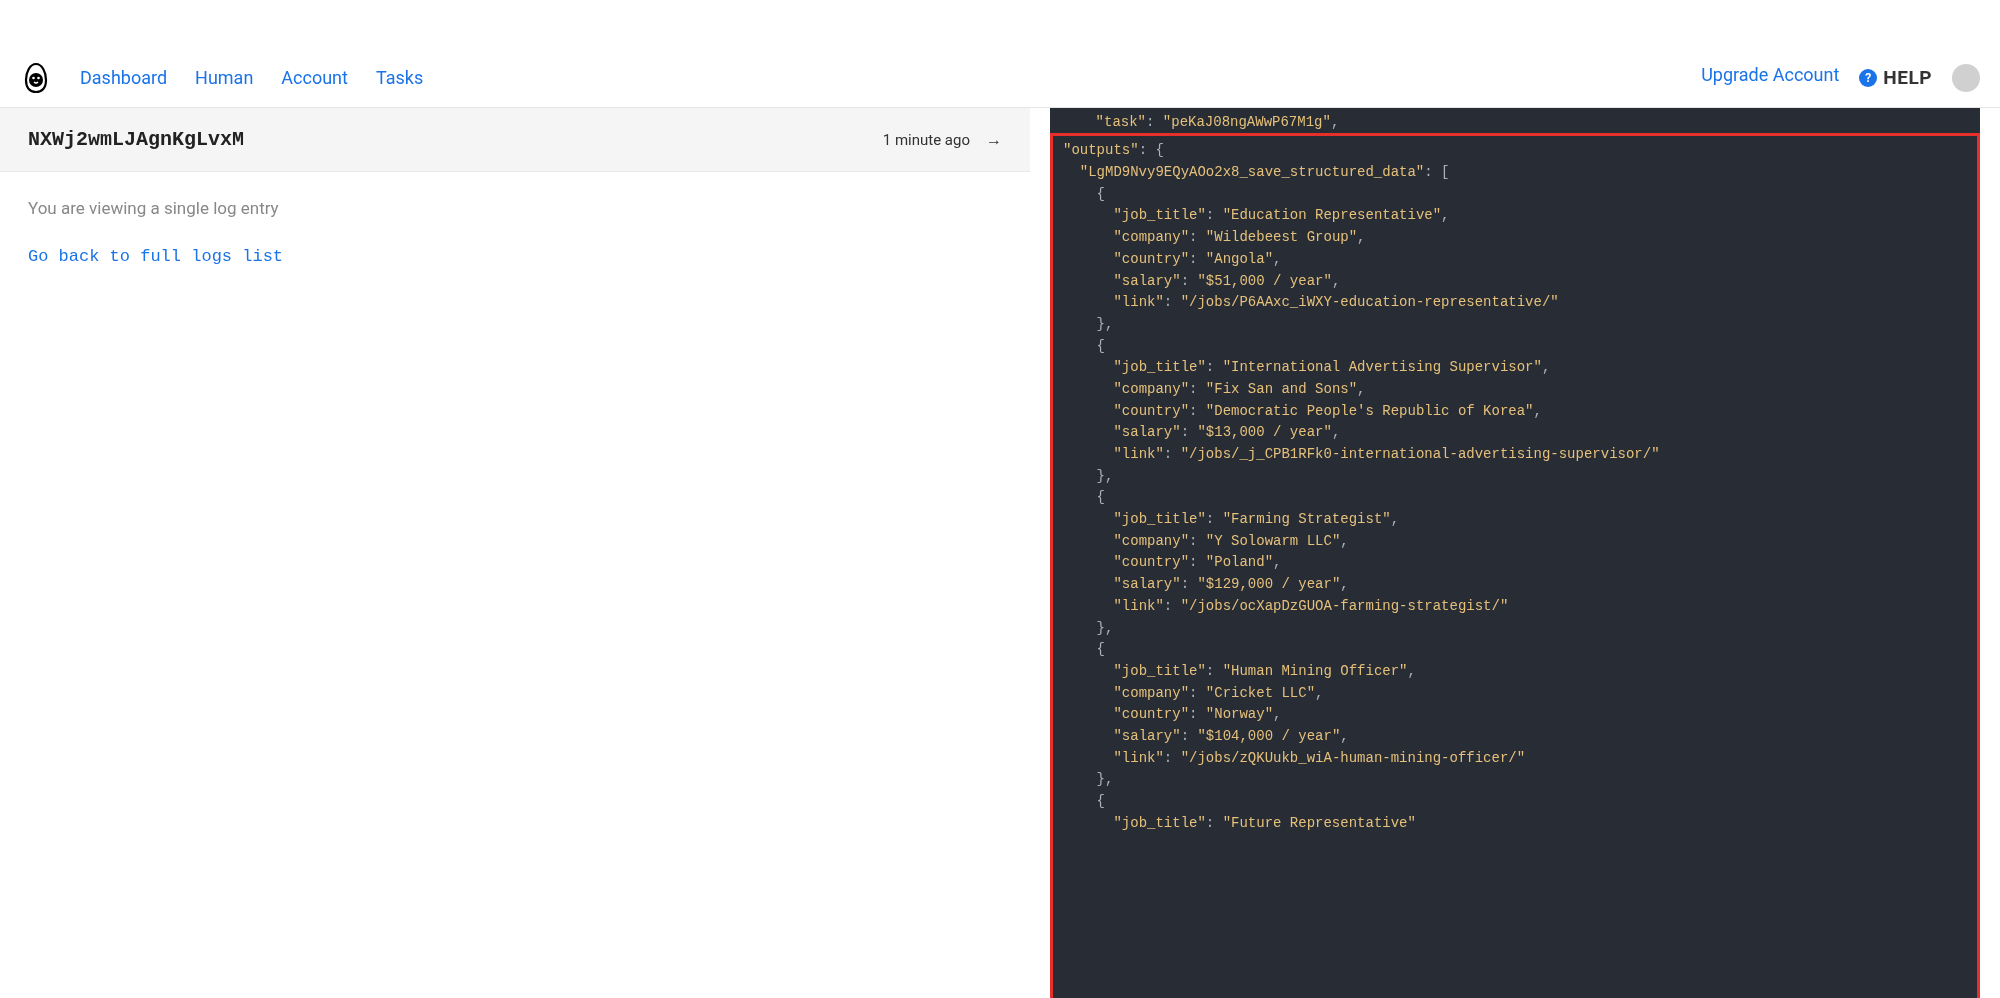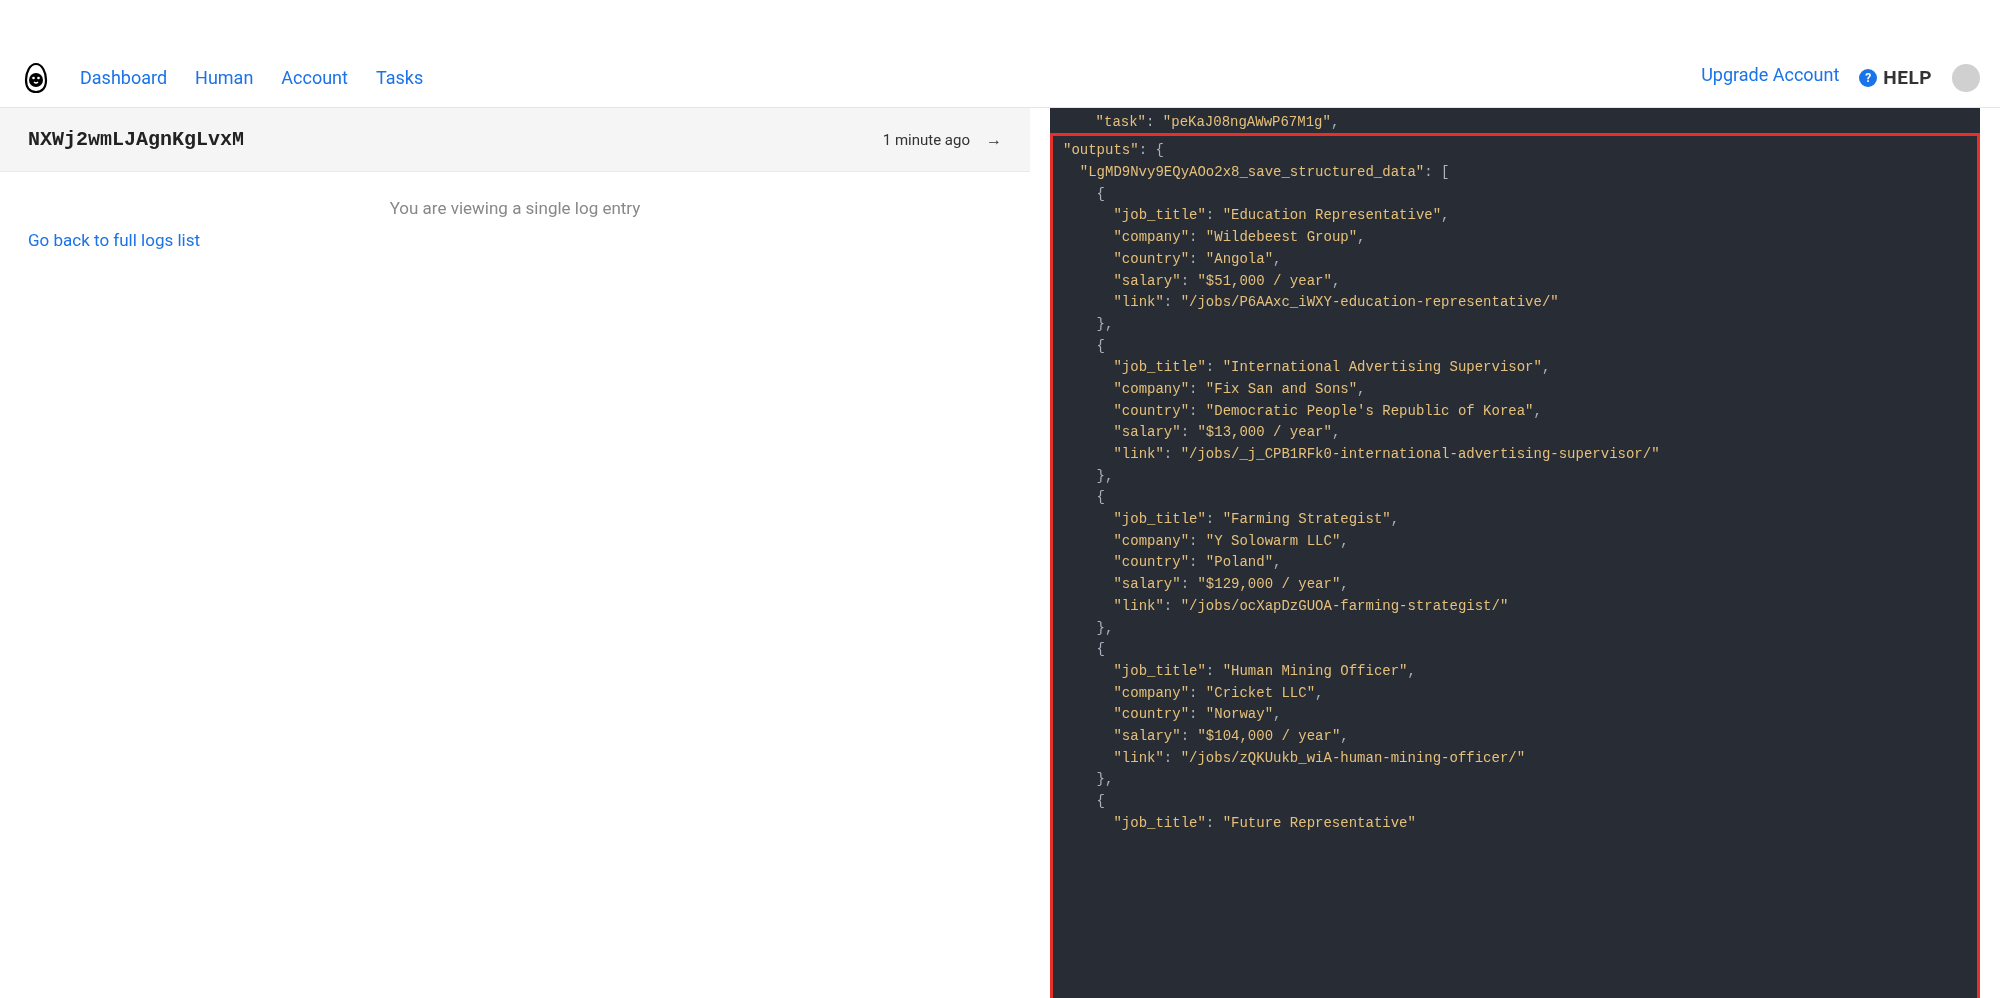--- a/index.html
+++ b/index.html
@@ -111,28 +111,28 @@
     }
     .arrow-icon {
       font-size: 16px;
     }
     .log-body {
       padding: 26px 28px;
     }
     .log-hint {
       color: #888;
       font-size: 17px;
-      margin-bottom: 12px;
-      text-align: center;
+      margin-bottom: 28px;
     }
     .back-link {
       color: #1a73e8;
       font-size: 17px;
       text-decoration: none;
       cursor: pointer;
+      font-family: Liberation Mono, monospace;
     }
     .right-panel {
       width: 48.5%;
       background: #fff;
       padding: 0 20px 20px 20px;
       overflow: hidden;
     }
     .code-block {
       background: #282c34;
       border: 3px solid #e8302a;

